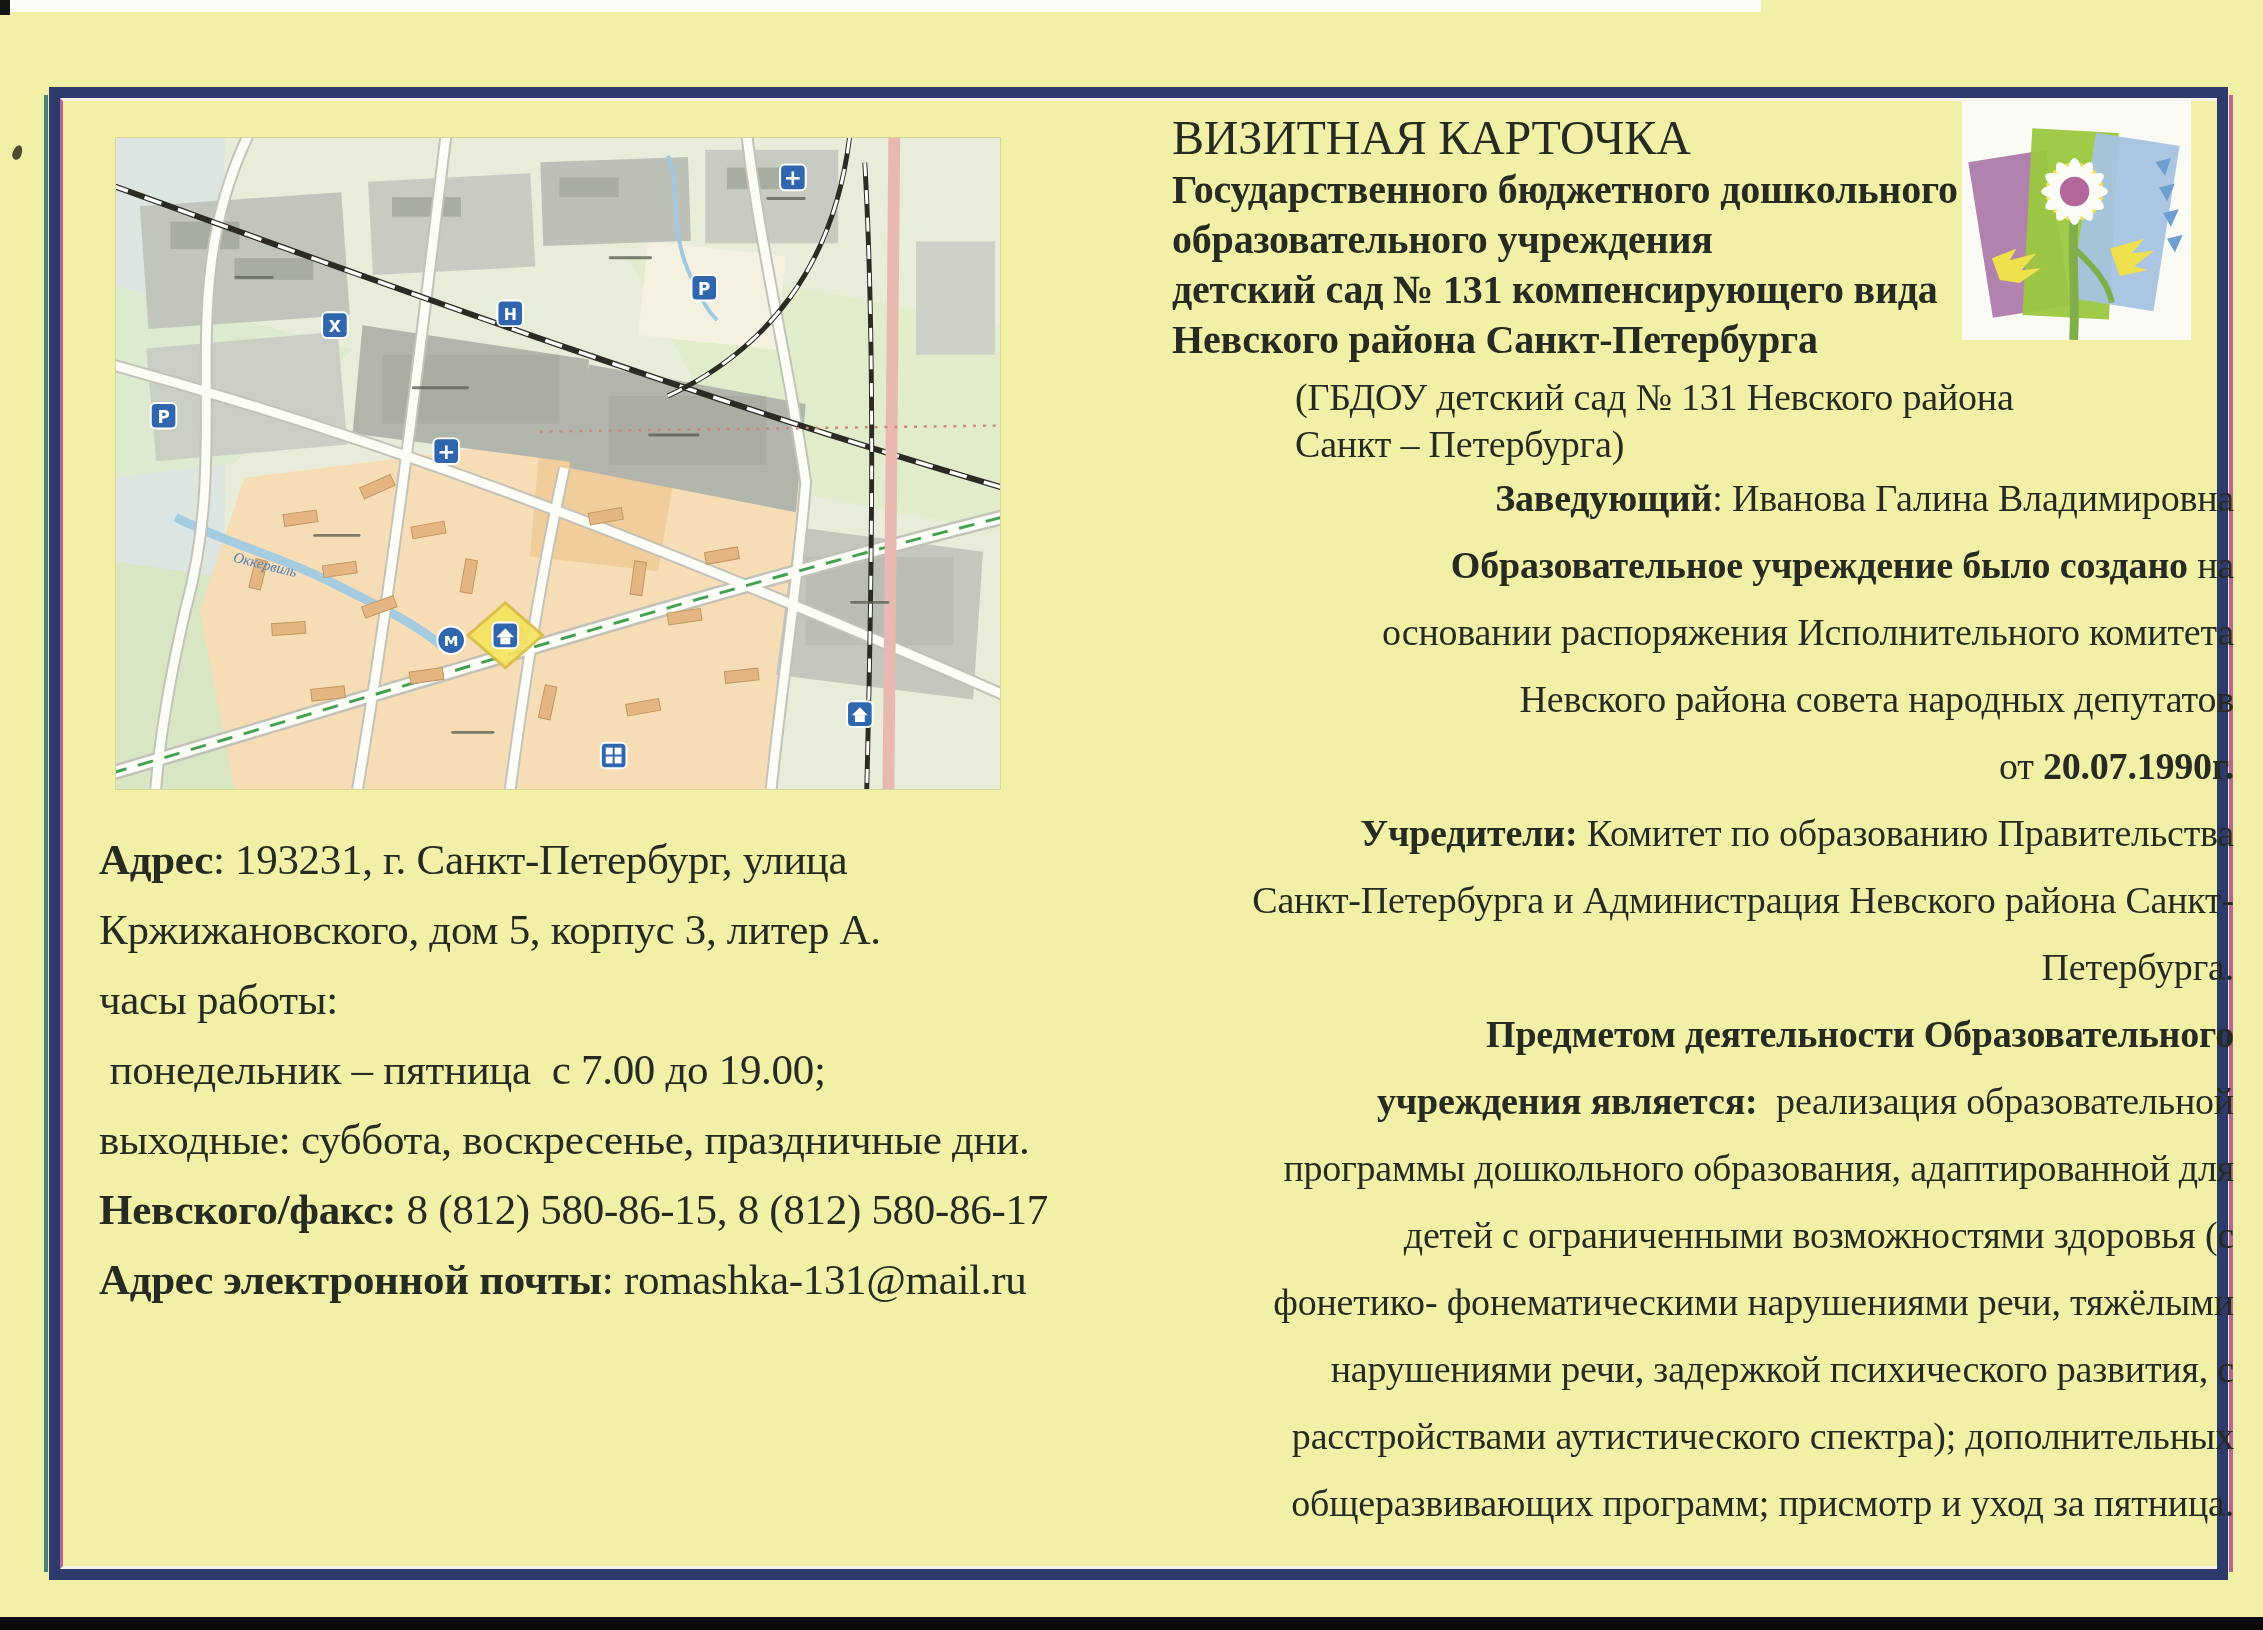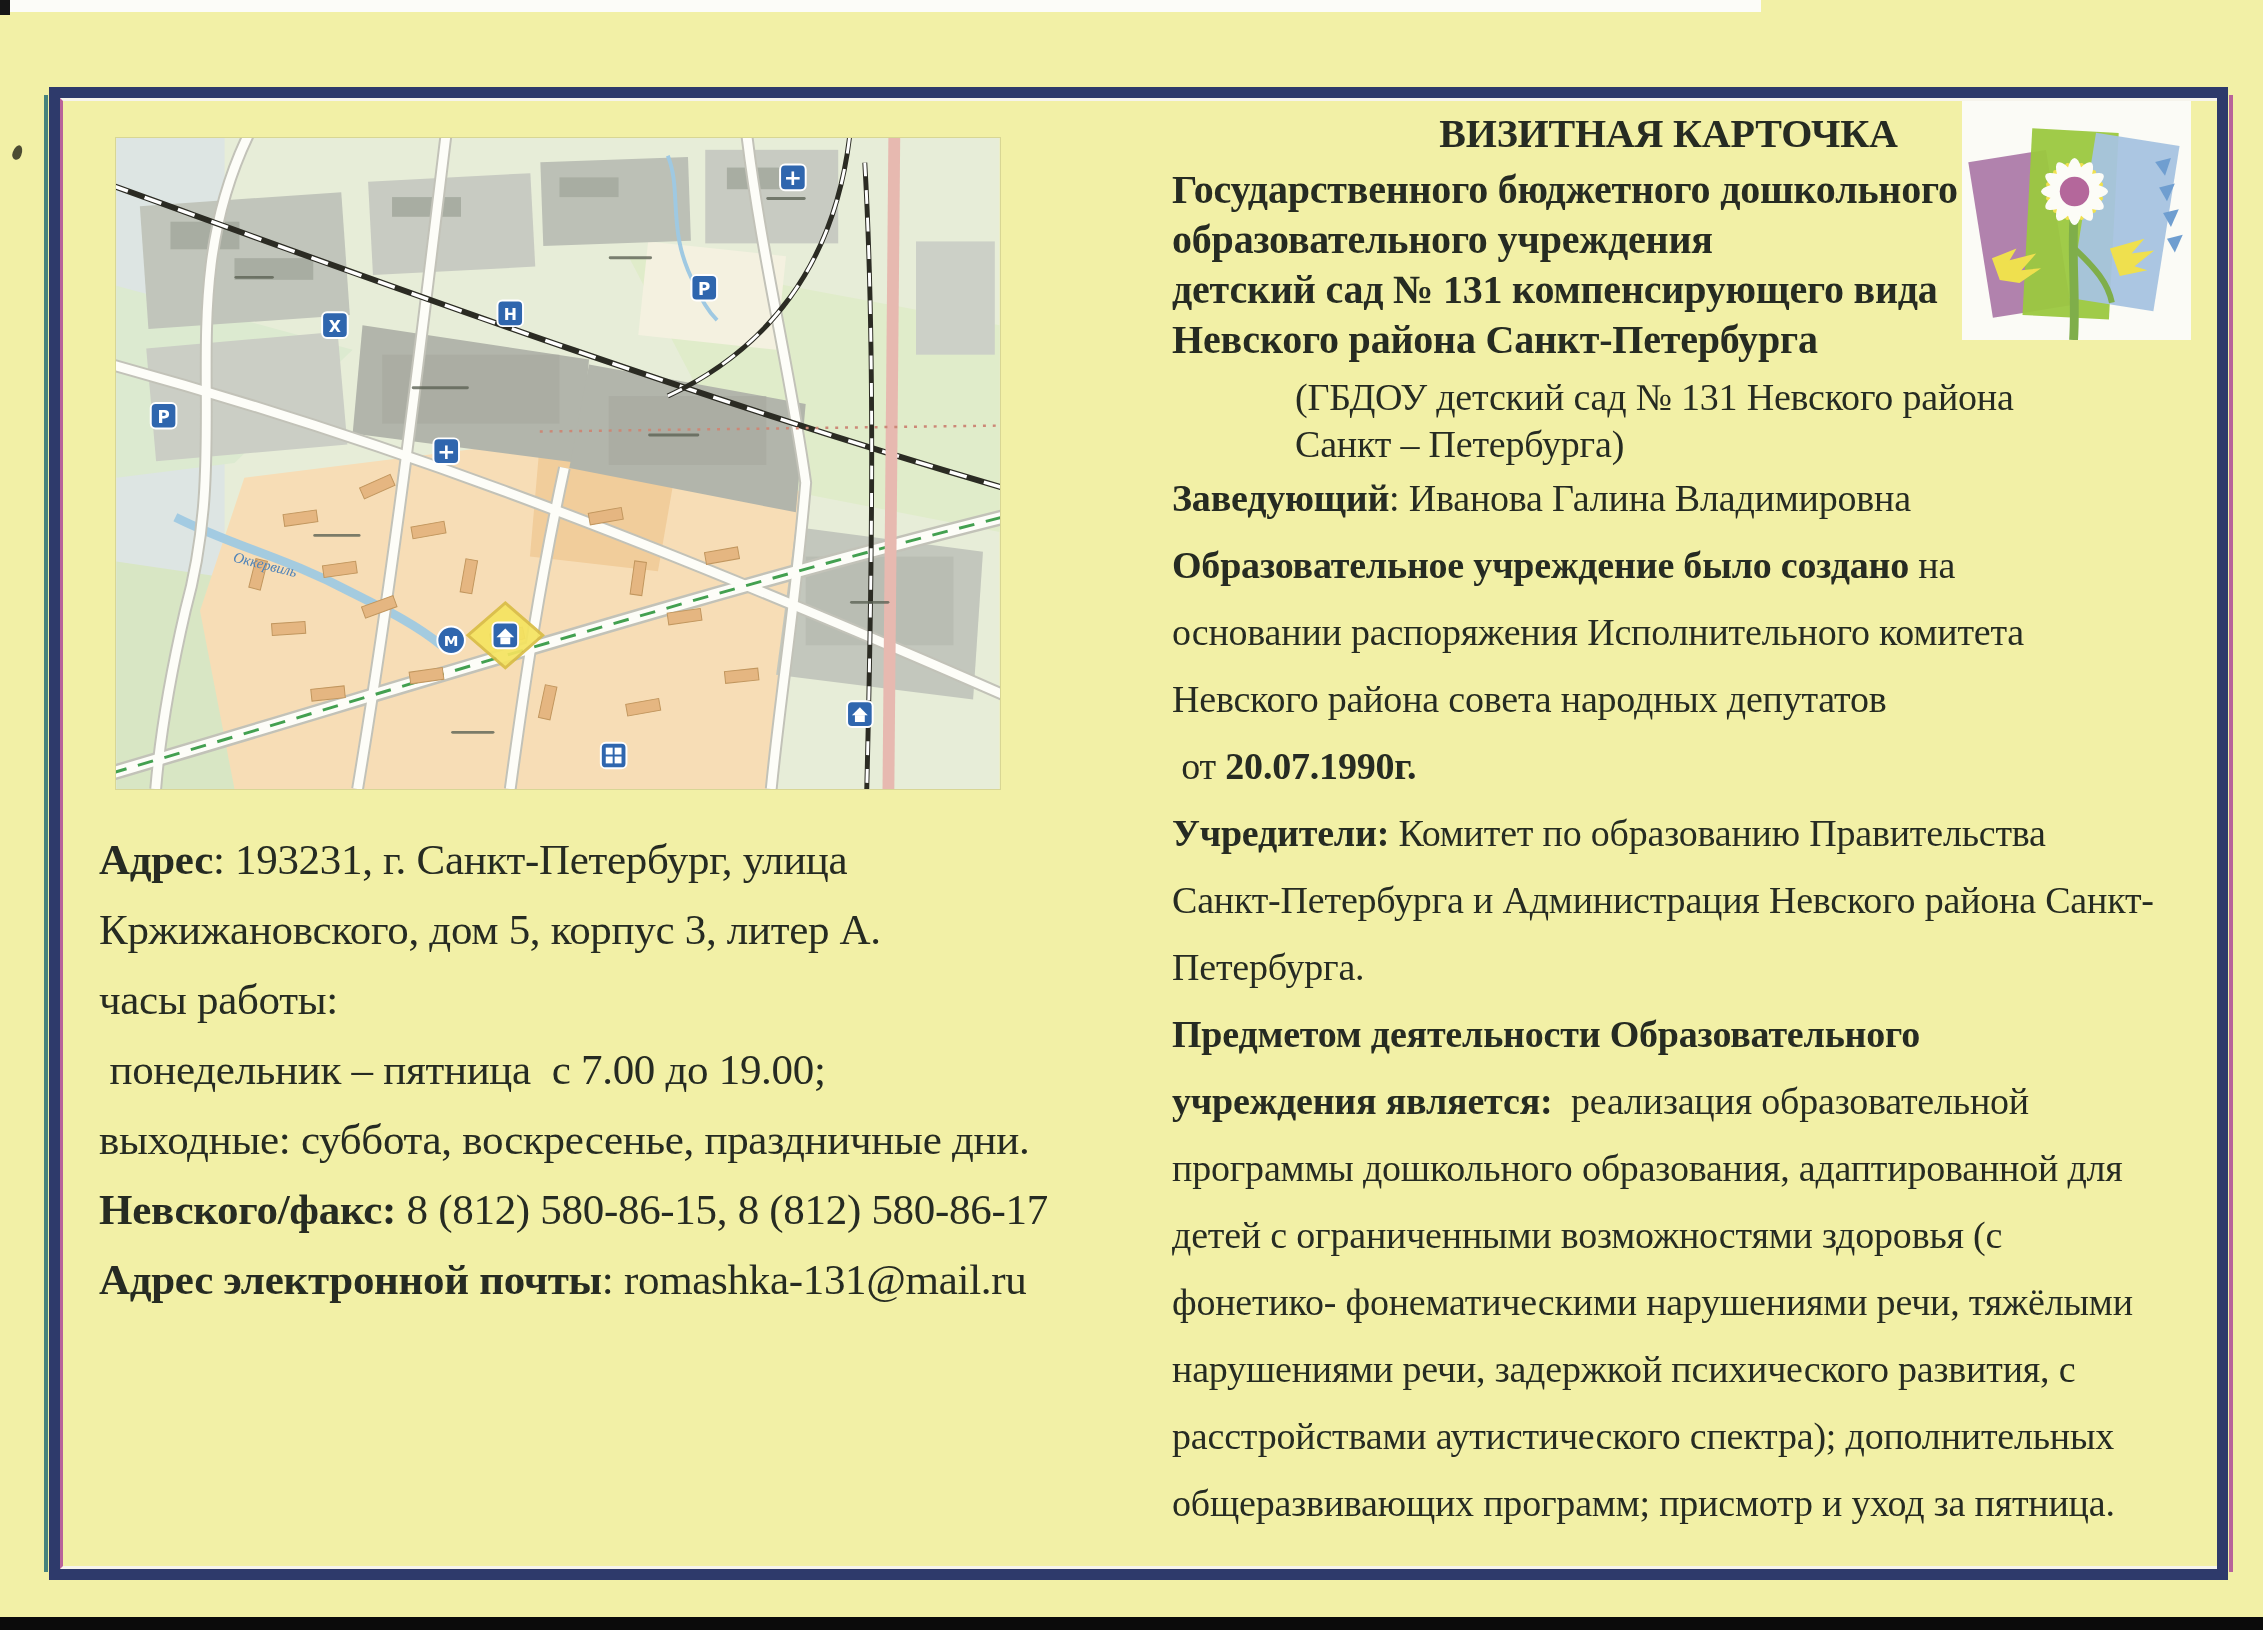--- a/index.html
+++ b/index.html
@@ -24,28 +24,28 @@
   
   .map{position:absolute;left:116px;top:138px;width:884px;height:651px;box-shadow:0 0 0 1px #d8d694;}
   .map svg{display:block;width:100%;height:100%;}
   
   .logo{position:absolute;left:1962px;top:101px;width:229px;height:239px;background:#fbfbf6;}
   .logo svg{display:block;width:100%;height:100%;}
   
   .t-line{white-space:pre;}
   .bold{font-weight:bold;}
   .right-col{position:absolute;left:1172px;top:0;width:1062px;font-size:38px;letter-spacing:-0.2px;}
-  .r-title{position:absolute;top:110px;width:100%;text-align:center;font-weight:bold;font-size:40px;
+  .r-title{position:absolute;top:110px;width:100%;font-weight:normal;font-size:48px;
     padding-right:69px;box-sizing:border-box;}
   .r-org{position:absolute;top:165px;width:100%;font-weight:bold;font-size:40px;}
   .r-org .t-line{line-height:50px;}
   .r-sub{position:absolute;top:374px;width:100%;padding-left:123px;box-sizing:border-box;}
   .r-sub .t-line{line-height:47px;}
   .r-body{position:absolute;top:465px;width:100%;}
-  .r-body .t-line{line-height:67px;}
+  .r-body .t-line{line-height:67px;text-align:right;}
   .left-col{position:absolute;left:99px;top:825px;width:1093px;font-size:43px;letter-spacing:-0.3px;}
   .left-col .t-line{line-height:70px;}
 </style>
 </head>
 <body>
 
 <div class="page">
 
   <div class="top-strip"></div>
   <div class="corner-black"></div>

